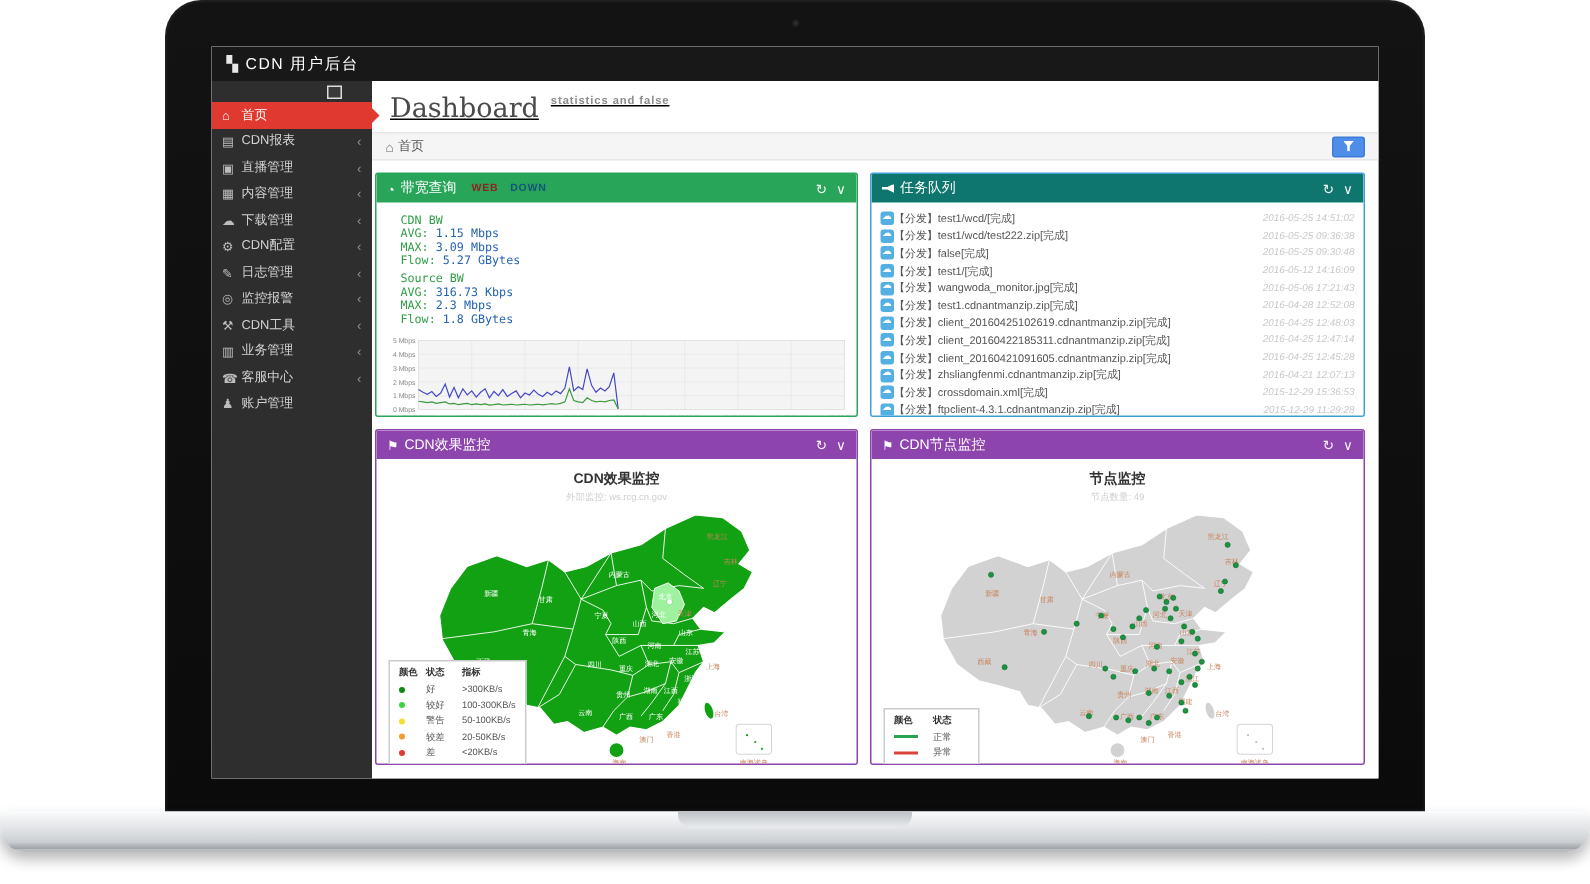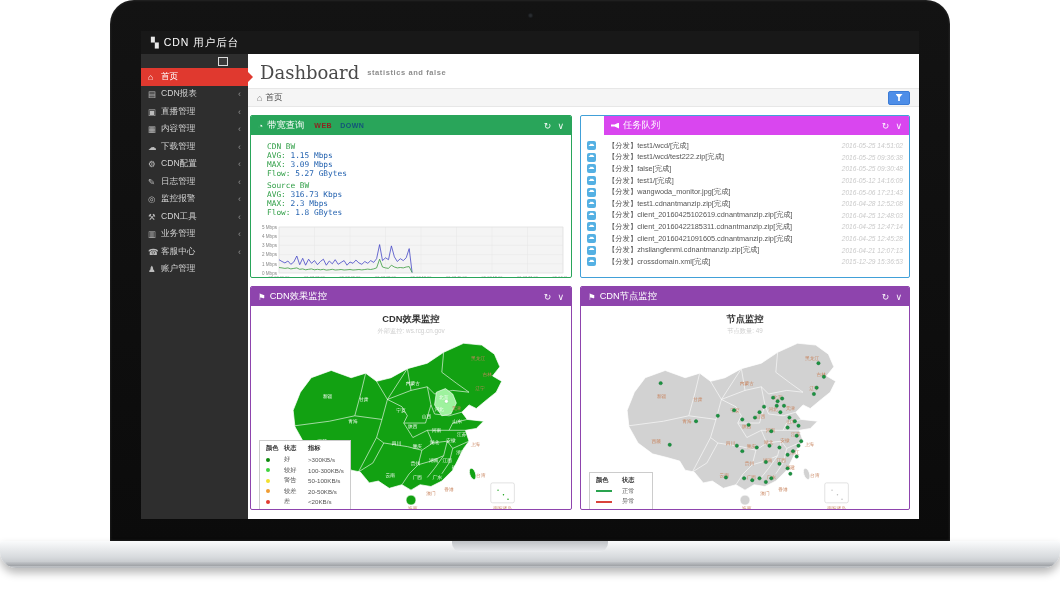--- a/index.html
+++ b/index.html
@@ -33,41 +33,41 @@
   .snav-item { position:relative; display:flex; align-items:center; height:17.5px; padding:0 7px; color:#d3d3d3; font-size:8.6px; cursor:pointer; }
   .snav-icon { width:13px; font-size:8.5px; color:#bcbcbc; }
   .snav-label { flex:1; white-space:nowrap; }
   .snav-chev { color:#8f8f8f; font-size:9px; }
   .snav-item.active { background:#e0392f; color:#fff; }
   .snav-item.active .snav-icon { color:#fff; }
   .snav-item.active::after { content:""; position:absolute; right:-5px; top:50%; margin-top:-5px;
     border-top:5px solid transparent; border-bottom:5px solid transparent; border-left:5px solid #e0392f; }
 
   .content { flex:1; background:#fff; display:flex; flex-direction:column; overflow:hidden; }
-  .content-header { padding:8px 10px 5px 12px; display:flex; align-items:center; }
+  .content-header { padding:8px 10px 5px 12px; display:flex; align-items:flex-start;text-decoration:underline; }
   .page-title { font-family:"DejaVu Serif", serif; font-size:18px; color:#4a4a4a; }
   .page-subtitle { font-size:7.5px; color:#8c8c8c; margin-left:8px; letter-spacing:.6px; font-weight:bold; }
   .breadcrumb-bar { height:19px; background:#f5f5f5; border-top:1px solid #e7e7e7; border-bottom:1px solid #e7e7e7;
     display:flex; align-items:center; padding:0 9px; font-size:8.6px; color:#555; }
   .bc-home { display:flex; align-items:center; gap:3px; cursor:pointer; }
   .bc-home .hicon { font-size:9px; color:#666; }
   .bc-btn { margin-left:auto; width:22px; height:14px; background:#4e8ee8; border:1px solid #3c7cd6; border-radius:2px;
     display:flex; align-items:center; justify-content:center; cursor:pointer; }
   .funnel { width:7px; height:7px; background:#fff; clip-path:polygon(0 0,100% 0,62% 45%,62% 100%,38% 100%,38% 45%); }
 
   .panels { padding:8px 10px 0 2px; display:grid; grid-template-columns:322px 330px; gap:8px; align-items:start; }
   .panel { background:#fff; border-radius:2px; position:relative; overflow:hidden; }
   .panel-h { height:19px; display:flex; align-items:center; gap:4px; color:#fff; font-size:9.3px; padding:0 7px; }
   .panel-h .hicon { font-size:8.5px; }
   .ph-tools { margin-left:auto; display:flex; gap:6px; }
   .ph-tools span { font-size:9px; cursor:pointer; opacity:.95; }
   .panel.green { border:1px solid #29a55a; height:163px; }
   .panel.green .panel-h { background:#29a55a; }
   .panel.blue { border:1px solid #41a0d8; height:163px; }
-  .panel.blue .panel-h { background:#d946ef;margin-left:23px; }
+  .panel.blue .panel-h { background:#0f766e; }
   .panel.purple { border:1px solid #8e44ad; height:224px; }
   .panel.purple .panel-h { background:#8e44ad; }
 
   .hlinks { display:flex; gap:8px; margin-left:6px; }
   .hlink { font-size:7px; font-weight:bold; letter-spacing:.5px; cursor:pointer; }
   .hlink.web { color:#8e2420; }
   .hlink.down { color:#14537a; }
 
   
   .bw-body { padding:5px 4px 0 4px; }
@@ -78,21 +78,21 @@
   .st-col.c2 { width:86px; }
   .st-col.c3 { flex:1; }
   .st-l { color:#2f9e46; font-style:normal; }
   .st-v { color:#2563b0; font-weight:normal; }
   .bwchart { display:block; width:100%; margin-top:2px; }
   .bw-legend { display:flex; justify-content:center; gap:14px; margin-top:1px; font-size:6.8px; color:#666; align-items:center; }
   .lg-line { display:inline-block; width:11px; height:2px; margin-right:3px; vertical-align:middle; }
 
   
   .task-list { padding:5px 6px 0 6px; }
-  .task-row { display:flex; align-items:center; gap:12px; height:11.6px; cursor:pointer; }
+  .task-row { display:flex; align-items:center; gap:0; height:11.6px; cursor:pointer; }
   .task-icon { flex:0 0 9px; width:9px; height:9px; border-radius:2px; background:#54b0e3; position:relative; }
   .task-icon::before { content:"☁"; position:absolute; left:1px; top:-1.5px; font-size:6.5px; color:#fff; }
   .task-label { font-size:7.3px; color:#555; white-space:nowrap; overflow:hidden; flex:1; }
   .task-time { font-size:6.6px; color:#c9c9c9; font-style:italic; white-space:nowrap; }
 
   
   .map-body { text-align:center; position:relative; height:205px; }
   .map-title { font-size:9.3px; font-weight:bold; color:#333; margin-top:7px; }
   .map-sub { font-size:6.3px; color:#cfcfcf; margin-top:1px; }
   .mapsvg { display:block; margin:0 auto; width:272px; height:auto; }
@@ -343,20 +343,25 @@
                   </div>
                   <div class="task-row">
                     <span class="task-icon"></span>
                     <span class="task-label">【分发】zhsliangfenmi.cdnantmanzip.zip[完成]</span>
                     <span class="task-time">2016-04-21 12:07:13</span>
                   </div>
                   <div class="task-row">
                     <span class="task-icon"></span>
                     <span class="task-label">【分发】crossdomain.xml[完成]</span>
                     <span class="task-time">2015-12-29 15:36:53</span>
+                  </div>
+                  <div class="task-row">
+                    <span class="task-icon"></span>
+                    <span class="task-label">【分发】ftpclient-4.3.1.cdnantmanzip.zip[完成]</span>
+                    <span class="task-time">2015-12-29 11:29:28</span>
                   </div>
                 </div>
             </section>
 
             <section class="panel purple">
               <div class="panel-h">
                 <span class="hicon">⚑</span>
                 <span>CDN效果监控</span>
                 <span class="ph-tools">
                   <span>↻</span>

